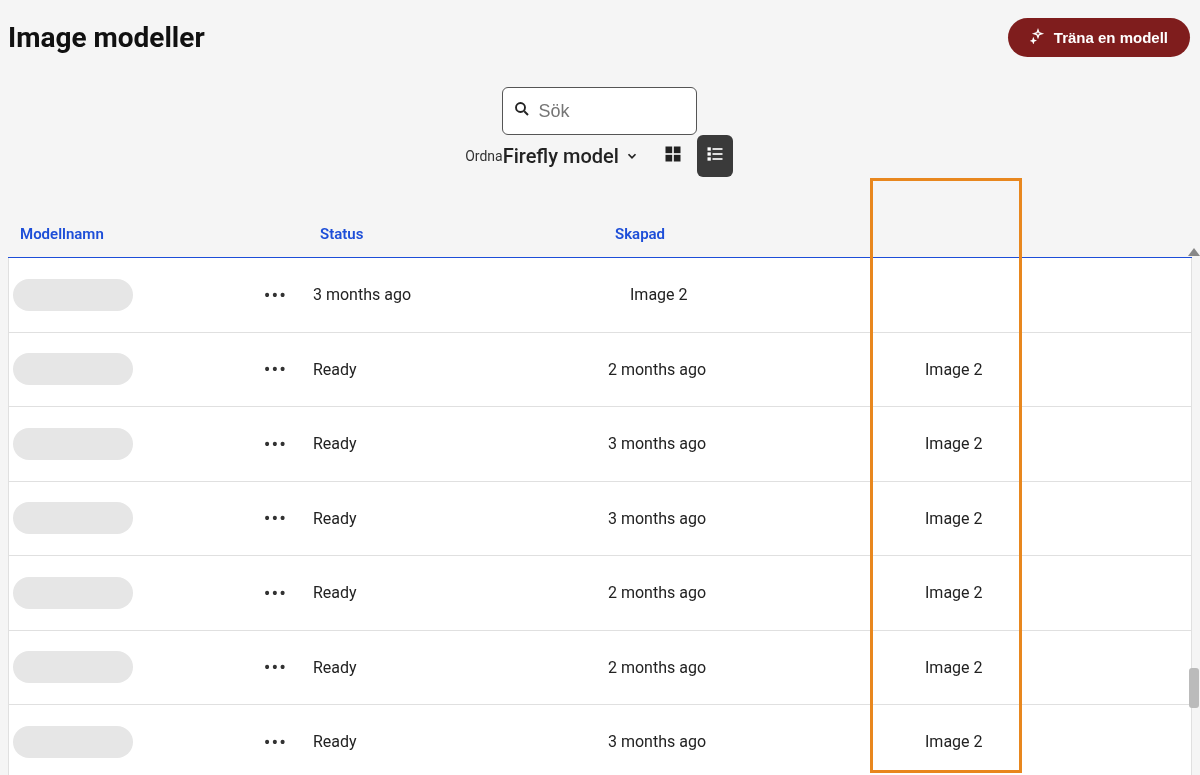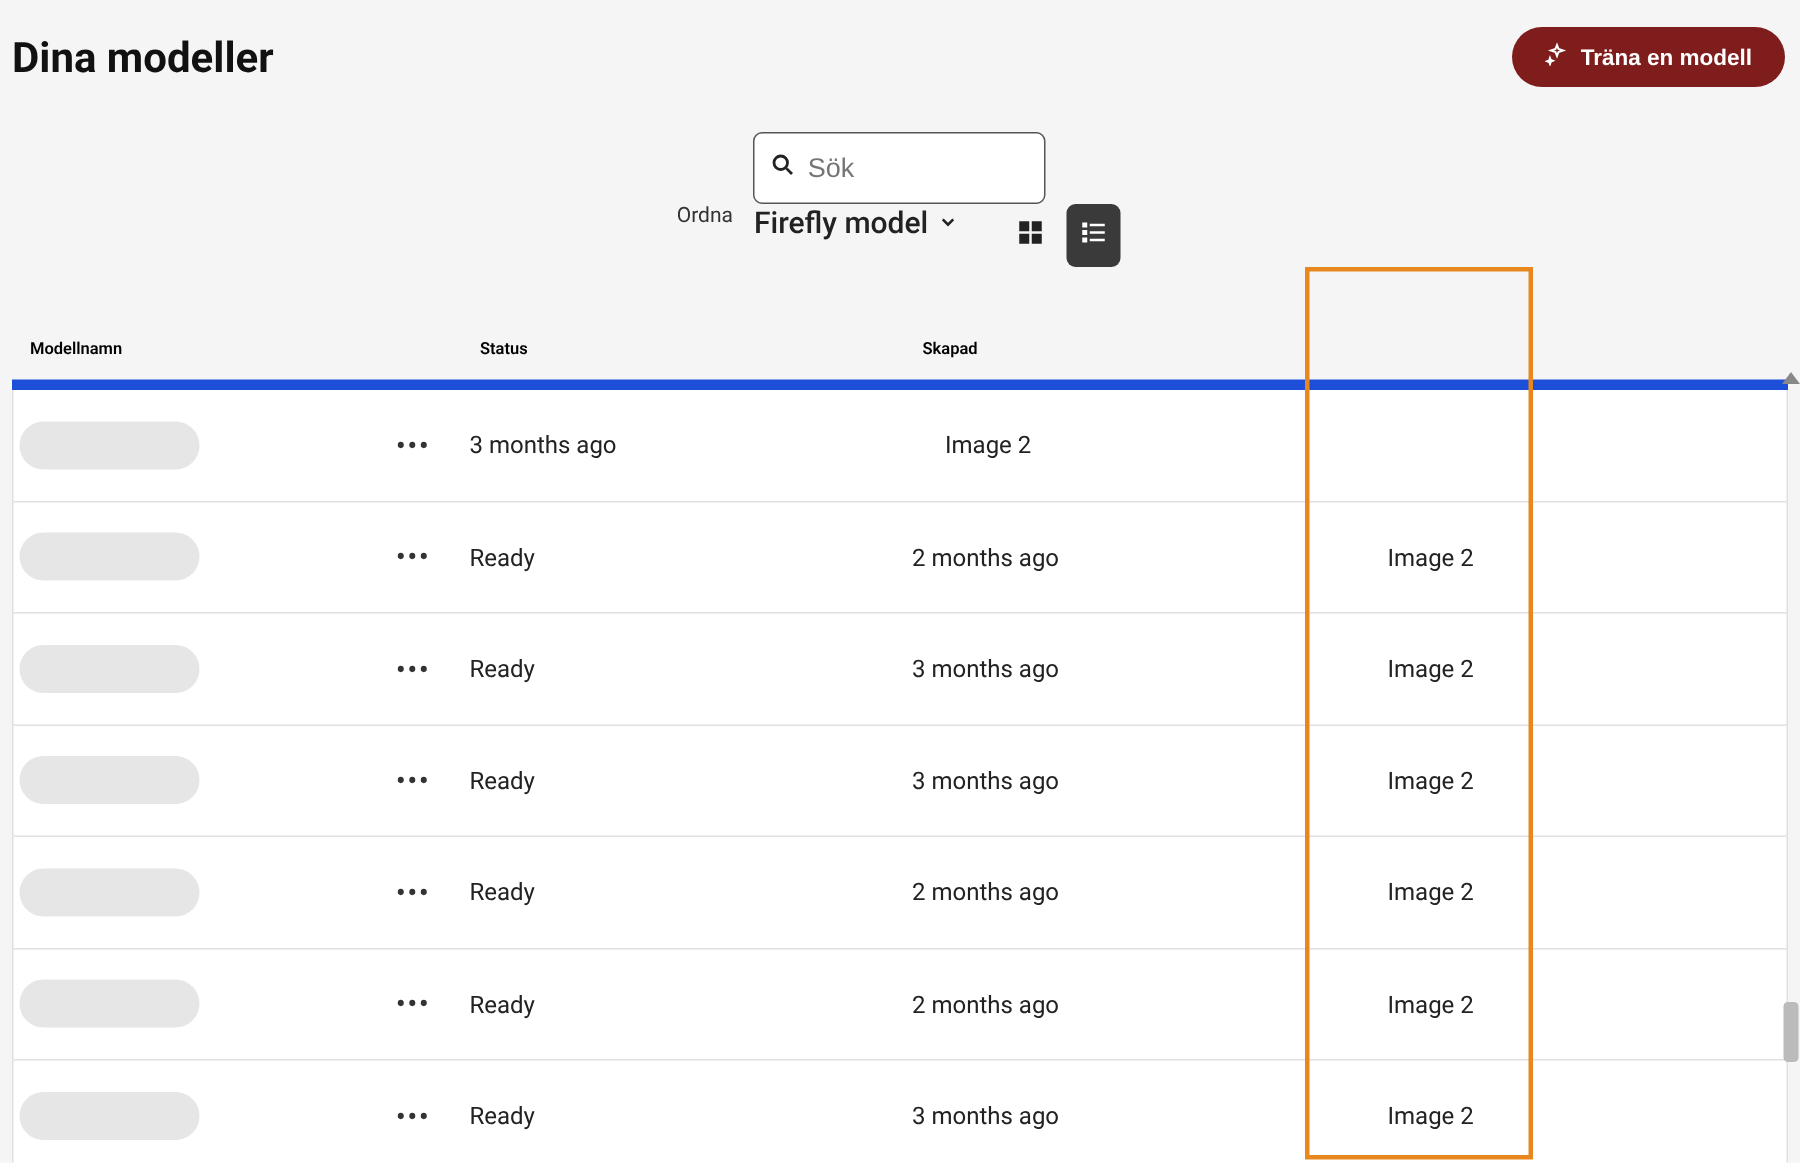--- a/index.html
+++ b/index.html
@@ -58,22 +58,22 @@
   .search-box input {
     border: none;
     outline: none;
     font-size: 18px;
     margin-left: 8px;
     width: 100%;
     background: transparent;
   }
   .right-controls {
     display: flex;
-    align-items: flex-start;
-    gap: 14px;
+    align-items: center;
+    gap: 0;
   }
   .sort-label { font-size: 14px; color: #333; }
   .sort-select {
     display: flex;
     align-items: center;
     gap: 6px;
     font-size: 20px;
     font-weight: 500;
     cursor: pointer;
   }
@@ -98,24 +98,24 @@
   .view-btn svg { width: 20px; height: 20px; }
 
   .table-wrap {
     margin: 0 8px;
     position: relative;
   }
   .table-header {
     display: grid;
     grid-template-columns: 300px 295px 295px 290px;
     padding: 28px 0 14px 12px;
-    font-size: 11px;
+    font-size: 15px;
     font-weight: 600;
-    color: #000000;
-    border-bottom: 7px solid #1d4ed8;
+    color: #1d4ed8;
+    border-bottom: 1px solid #1d4ed8;
   }
   .col-header { display: flex; align-items: center; gap: 6px; }
   .col-header svg { width: 14px; height: 14px; }
 
   .table-body {
     background: #fff;
     border: 1px solid #e0e0e0;
     border-top: none;
     position: relative;
   }
@@ -182,21 +182,21 @@
     width: 10px;
     height: 40px;
     background: #bbb;
     border-radius: 3px;
   }
 </style>
 </head>
 <body>
 
 <div class="header">
-  <h1 class="page-title">Dina modeller</h1>
+  <h1 class="page-title">Image modeller</h1>
   <button class="train-btn">
     <span>
       <svg viewBox="0 0 24 24" fill="none" stroke="currentColor" stroke-width="2">
         <path d="M12 3l1.5 4L18 8.5l-4.5 1.5L12 14l-1.5-4L6 8.5 10.5 7 12 3z"></path>
         <path d="M5 16l.8 2 2 .8-2 .8L5 22l-.8-2-2-.8 2-.8L5 16z"></path>
       </svg>
     </span>
     <span>Träna en modell</span>
   </button>
 </div>

